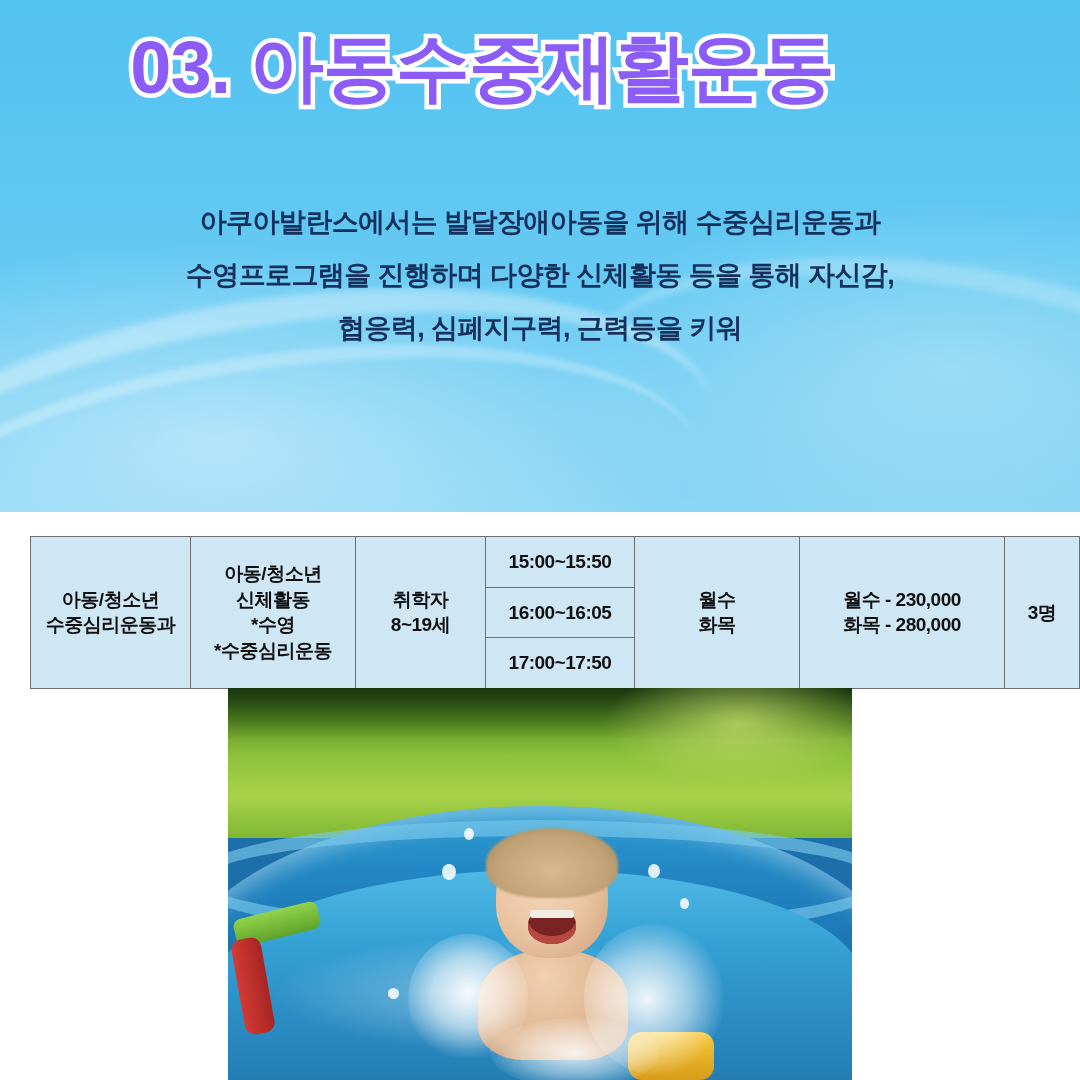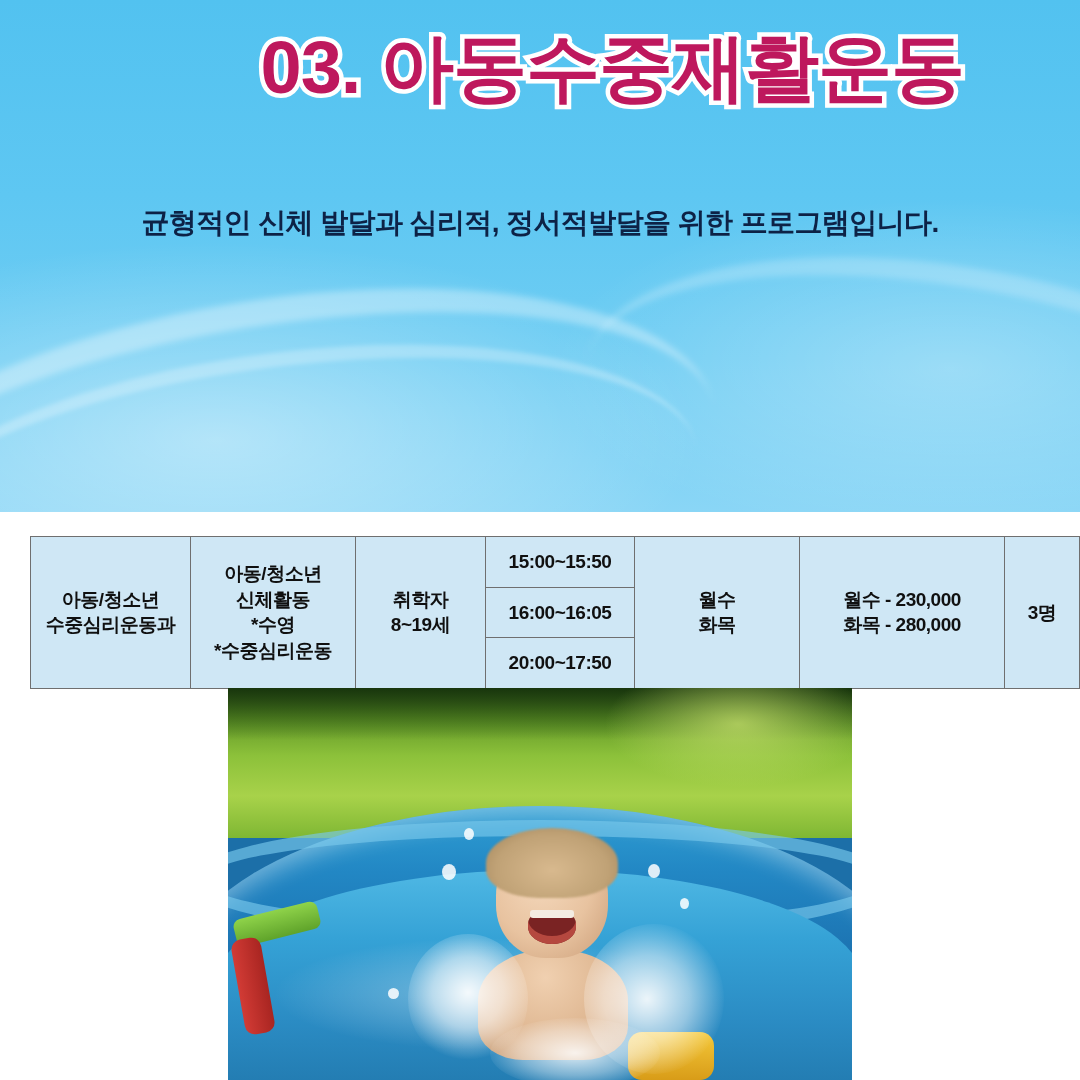--- a/index.html
+++ b/index.html
@@ -64,25 +64,25 @@
     transform: rotate(10deg);
     filter: blur(3px);
   }
 
   
   .title {
     position: absolute;
     left: 0;
     top: 22px;
     width: 964px;
-    text-align: right;
+    text-align: center;
     font-size: 74px;
     font-weight: bold;
     letter-spacing: -1px;
-    color: #be185d;
+    color: #8b5cf6;
     -webkit-text-stroke: 9px #ffffff;
     paint-order: stroke fill;
     line-height: 1.25;
     white-space: nowrap;
   }
 
   
   .desc {
     position: absolute;
     left: 0;
@@ -256,21 +256,23 @@
 
 <div class="banner">
   <div class="swoosh1"></div>
   <div class="swoosh2"></div>
   <div class="swoosh3"></div>
 </div>
 
 <div class="title">03. 아동수중재활운동</div>
 
 <div class="desc">
-  <div class="line emphasis">균형적인 신체 발달과 심리적, 정서적발달을 위한 프로그램입니다.</div>
+  <div class="line">아쿠아발란스에서는 발달장애아동을 위해 수중심리운동과</div>
+  <div class="line">수영프로그램을 진행하며 다양한 신체활동 등을 통해 자신감,</div>
+  <div class="line">협응력, 심폐지구력, 근력등을 키워</div>
 </div>
 
 <div class="table-wrap">
   <table class="schedule">
     <tbody>
       <tr class="row-h">
         <td class="c-name" rowspan="3">
           <div>아동/청소년</div>
           <div>수중심리운동과</div>
         </td>
@@ -292,21 +294,21 @@
         <td class="c-fee" rowspan="3">
           <div>월수 - 230,000</div>
           <div>화목 - 280,000</div>
         </td>
         <td class="c-cap" rowspan="3">3명</td>
       </tr>
       <tr class="row-h">
         <td class="c-time">16:00~16:05</td>
       </tr>
       <tr class="row-h">
-        <td class="c-time">20:00~17:50</td>
+        <td class="c-time">17:00~17:50</td>
       </tr>
     </tbody>
   </table>
 </div>
 
 <div class="photo">
   <div class="ph-grass"></div>
   <div class="ph-grass-dark"></div>
   <div class="ph-grass-blur"></div>
   <div class="ph-pool-rim"></div>

